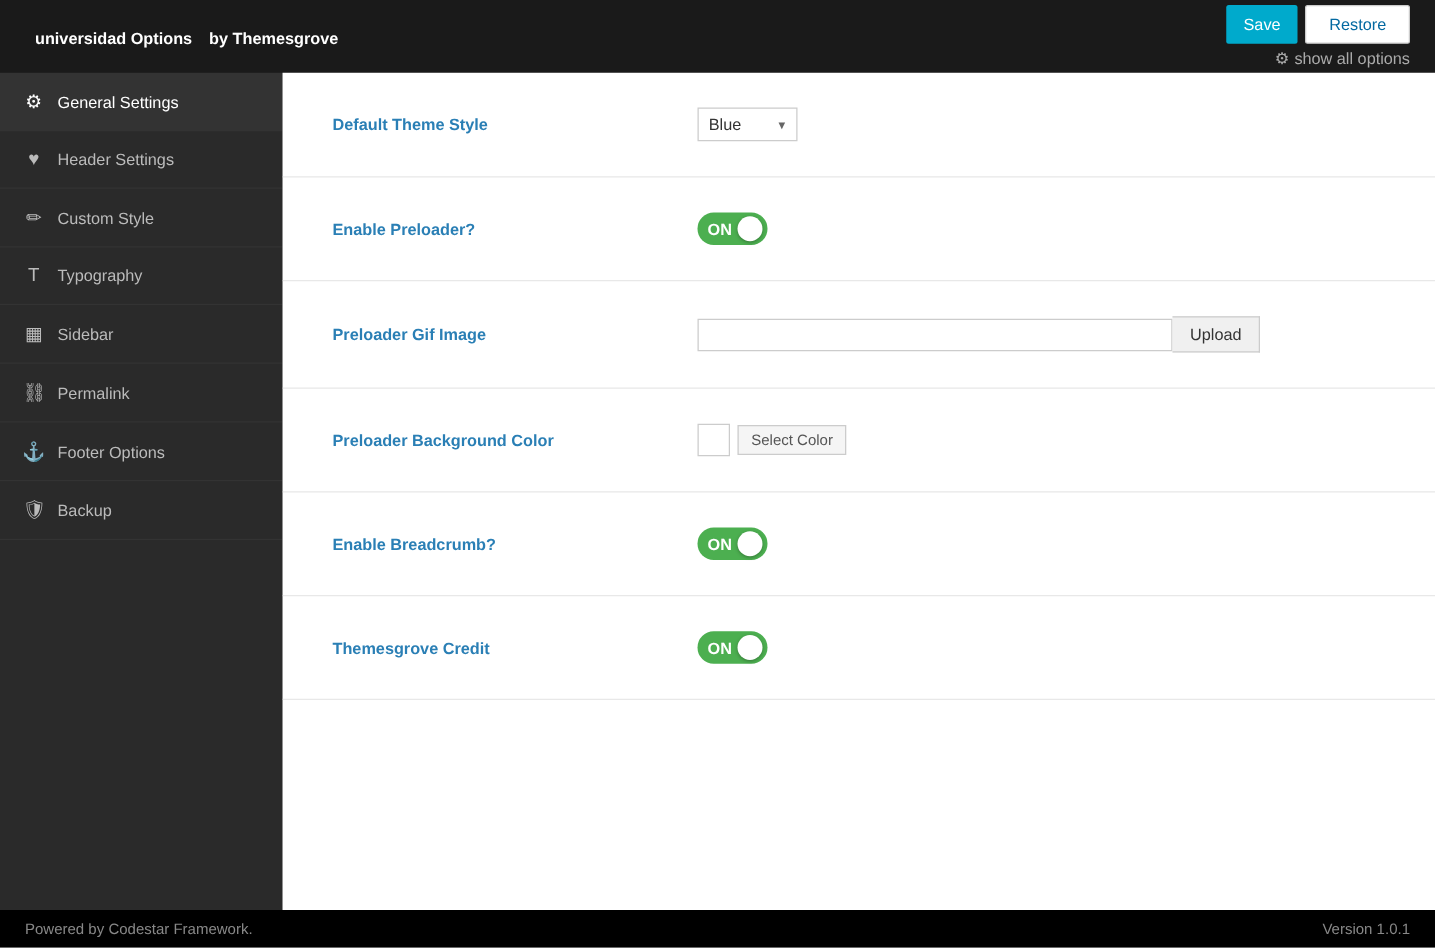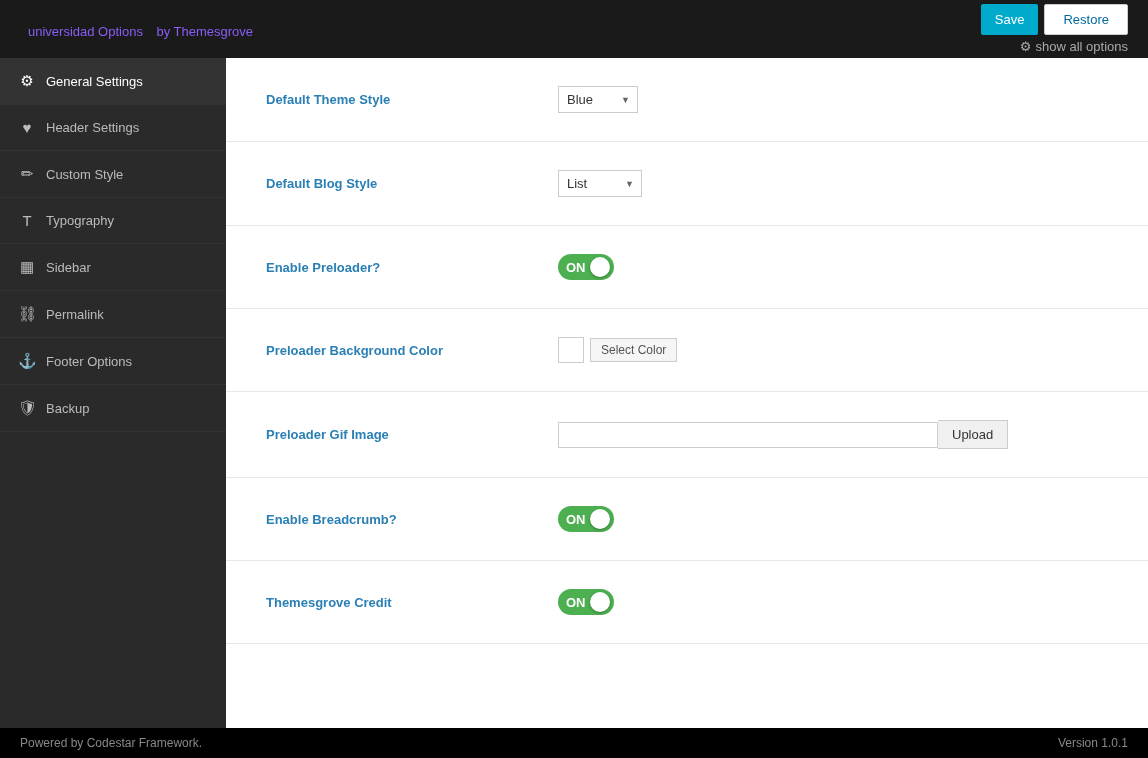--- a/index.html
+++ b/index.html
@@ -14,23 +14,23 @@
       padding: 0 20px;
       height: 58px;
       flex-shrink: 0;
     }
     .topbar-title {
       color: #fff;
       font-size: 20px;
       font-weight: bold;
     }
     .topbar-title span {
-      color: #8b5cf6;
-      font-size: 13px;
-      font-weight: normal;
+      color: #ffffff;
+      font-size: 13px;
+      font-weight: bold;
       margin-left: 8px;
     }
     .topbar-actions {
       display: flex;
       flex-direction: column;
       align-items: flex-end;
       gap: 4px;
     }
     .topbar-buttons {
       display: flex;
@@ -296,49 +296,45 @@
         <span>Backup</span>
       </div>
     </div>
 
   <div class="content">
   <div class="settings-row">
         <div class="settings-label">Default Theme Style</div>
         <div class="settings-control"><div class="select-wrapper"><select class="custom-select"><option value="Blue">Blue</option><option value="Red">Red</option><option value="Green">Green</option><option value="Dark">Dark</option></select></div></div>
       </div>
       <div class="settings-row">
-        <div class="settings-label">Default Blog Style</div>
-        <div class="settings-control"><div class="select-wrapper"><select class="custom-select"><option value="List">List</option><option value="Grid">Grid</option><option value="Masonry">Masonry</option></select></div></div>
-      </div>
-      <div class="settings-row">
         <div class="settings-label">Enable Preloader?</div>
         <div class="settings-control"><div class="toggle">
             <span class="toggle-label">ON</span>
             <div class="toggle-knob"></div>
           </div></div>
+      </div>
+      <div class="settings-row">
+        <div class="settings-label">Preloader Gif Image</div>
+        <div class="settings-control">
+          <div class="upload-row">
+            <input type="text" class="upload-input" placeholder="" style="">
+            <button class="upload-btn">Upload</button>
+          </div>
+        </div>
       </div>
       <div class="settings-row">
         <div class="settings-label">Preloader Background Color</div>
         <div class="settings-control">
           <div class="color-picker-row">
             <div class="color-swatch"></div>
             <button class="color-select-btn">Select Color</button>
           </div>
         </div>
       </div>
       <div class="settings-row">
-        <div class="settings-label">Preloader Gif Image</div>
-        <div class="settings-control">
-          <div class="upload-row">
-            <input type="text" class="upload-input" placeholder="" style="">
-            <button class="upload-btn">Upload</button>
-          </div>
-        </div>
-      </div>
-      <div class="settings-row">
         <div class="settings-label">Enable Breadcrumb?</div>
         <div class="settings-control"><div class="toggle">
             <span class="toggle-label">ON</span>
             <div class="toggle-knob"></div>
           </div></div>
       </div>
       <div class="settings-row">
         <div class="settings-label">Themesgrove Credit</div>
         <div class="settings-control"><div class="toggle">
             <span class="toggle-label">ON</span>

